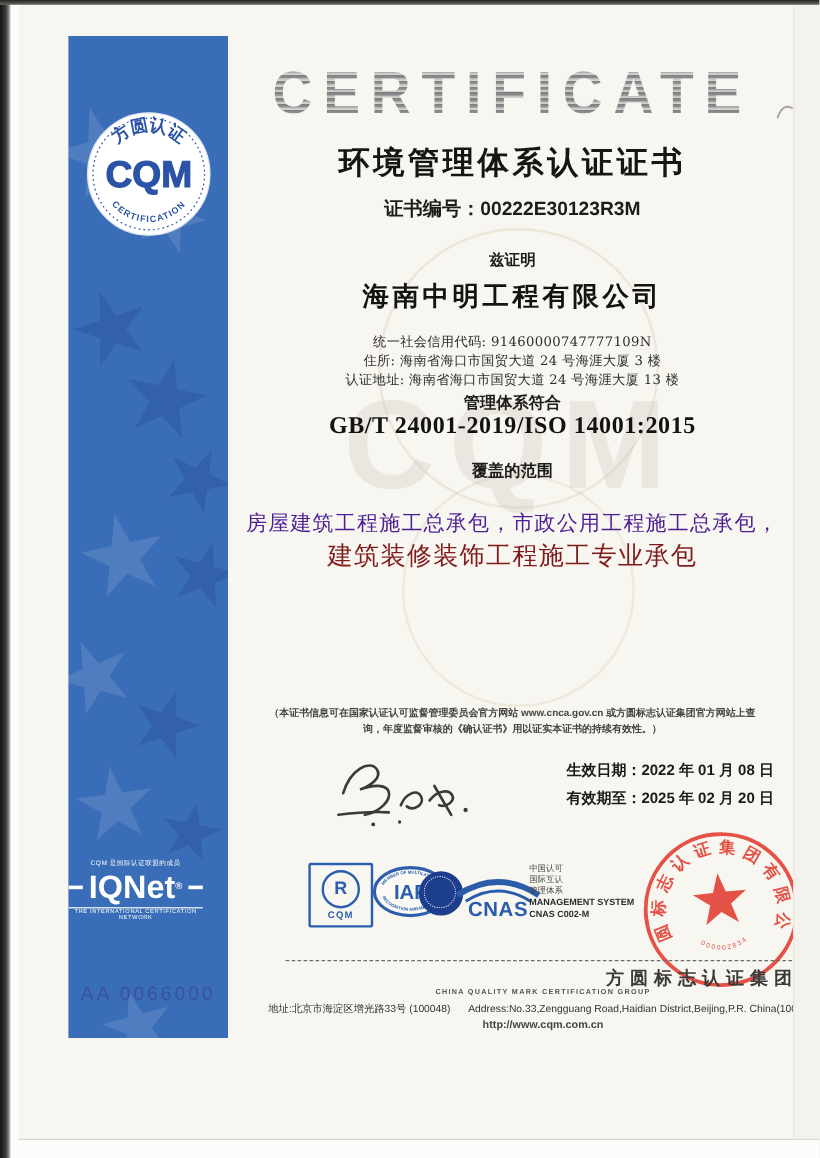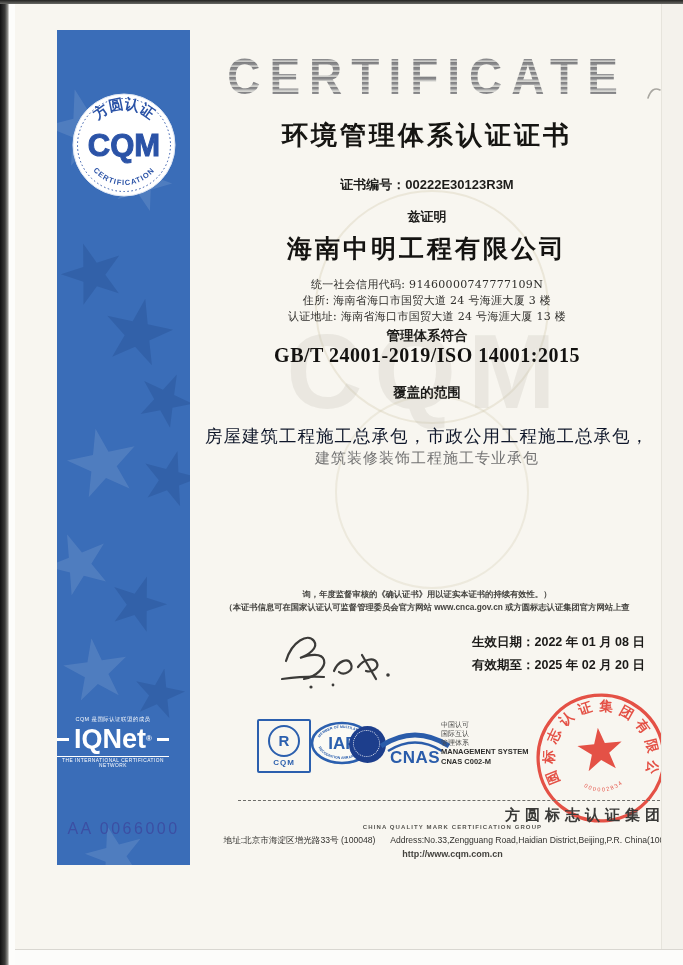--- a/index.html
+++ b/index.html
@@ -24,29 +24,29 @@
   .iqnet-name{font-size:27px;font-weight:700;letter-spacing:0;line-height:28px;}
   .iqnet-reg{font-size:8px;vertical-align:top;}
   .iqnet-tag{display:inline-block;border-top:1.5px solid #fff;padding-top:1.5px;font-size:4.8px;letter-spacing:.5px;margin-top:1px;}
   .serial{left:0;top:790px;width:133px;text-align:center;font-size:16px;letter-spacing:2.5px;color:#3c4aa0;opacity:.85;}
   
   .content-center{left:192px;width:470px;text-align:center;color:#1d1c1a;}
   .cert-word{top:50px;font-size:46px;font-weight:700;letter-spacing:9px;transform:scaleY(1.08);
     background:repeating-linear-gradient(180deg,#7e7e80 0px,#8d8d8f 2px,#c2c2c0 3px,#d6d6d2 4.5px);
     -webkit-background-clip:text;background-clip:text;color:transparent;}
   .title{top:118px;font-size:26px;font-weight:700;letter-spacing:3px;color:#161512;}
-  .certno{top:176px;font-size:13px;font-weight:700;}
+  .certno{top:164px;font-size:16px;font-weight:700;}
   .certify{top:208px;font-size:13px;font-weight:600;}
-  .company{top:232px;font-size:25px;font-weight:600;letter-spacing:3px;font-family:"DejaVu Serif","Liberation Serif",serif;color:#141311;}
+  .company{top:232px;font-size:22px;font-weight:600;letter-spacing:3px;font-family:"DejaVu Serif","Liberation Serif",serif;color:#141311;}
   .smallline{font-size:11px;font-family:"DejaVu Serif","Liberation Serif",serif;color:#2e2d2a;letter-spacing:.3px;}
   .conform{top:327px;font-size:13.5px;font-weight:700;}
   .standard{top:344px;font-size:20px;font-weight:700;font-family:"Liberation Serif","DejaVu Serif",serif;letter-spacing:.5px;color:#131210;}
   .scopehead{top:384px;font-size:13.5px;font-weight:700;text-align:center;}
-  .scope1{top:424px;font-size:17.5px;font-family:"DejaVu Serif","Liberation Serif",serif;color:#0f172a;letter-spacing:1px;}
-  .scope2{top:449px;font-size:15px;font-family:Liberation Sans, sans-serif;color:#737373;letter-spacing:1px;}
+  .scope1{top:424px;font-size:17.5px;font-family:"DejaVu Serif","Liberation Serif",serif;color:#4c1d95;letter-spacing:1px;}
+  .scope2{top:449px;font-size:21px;font-family:Liberation Sans, sans-serif;color:#7f1d1d;letter-spacing:1px;}
   .fineprint{top:588px;font-size:8.3px;font-weight:600;line-height:13px;color:#454440;}
   .dates{left:472px;top:631px;font-size:12.5px;font-weight:700;line-height:23px;color:#1b1a18;}
   
   .wm-circle1{left:315px;top:190px;width:230px;height:230px;border:2px solid rgba(205,196,165,.30);border-radius:50%;}
   .wm-cqm{left:192px;top:312px;width:470px;text-align:center;font-size:105px;font-weight:900;letter-spacing:12px;color:rgba(198,194,182,.28);}
   .wm-circle2{left:335px;top:395px;width:190px;height:190px;border:2px solid rgba(205,196,165,.26);border-radius:50%;}
   
   .rcqm{left:257px;top:719px;width:54px;height:54px;border:2.5px solid #2b5fae;border-radius:2px;box-sizing:border-box;text-align:center;}
   .rcqm-circle{width:28px;height:28px;border:2px solid #2b5fae;border-radius:50%;margin:4px auto 0;line-height:28px;font-size:15px;font-weight:700;color:#2b5fae;}
   .rcqm-label{font-size:8px;font-weight:700;letter-spacing:1px;color:#2b5fae;margin-top:1px;}
@@ -121,22 +121,22 @@
 <div class="abs content-center company">海南中明工程有限公司</div>
 <div class="abs content-center smallline" style="top:277px;">统一社会信用代码: 91460000747777109N</div>
 <div class="abs content-center smallline" style="top:293px;">住所: 海南省海口市国贸大道 24 号海涯大厦 3 楼</div>
 <div class="abs content-center smallline" style="top:309px;">认证地址: 海南省海口市国贸大道 24 号海涯大厦 13 楼</div>
 <div class="abs content-center conform">管理体系符合</div>
 <div class="abs content-center standard">GB/T 24001-2019/ISO 14001:2015</div>
 <div class="abs content-center scopehead">覆盖的范围</div>
 <div class="abs content-center scope1">房屋建筑工程施工总承包，市政公用工程施工总承包，</div>
 <div class="abs content-center scope2">建筑装修装饰工程施工专业承包</div>
 <div class="abs content-center fineprint">
+  <div>（本证书信息可在国家认证认可监督管理委员会官方网站 www.cnca.gov.cn 或方圆标志认证集团官方网站上查</div>
   <div>询，年度监督审核的《确认证书》用以证实本证书的持续有效性。）</div>
-  <div>（本证书信息可在国家认证认可监督管理委员会官方网站 www.cnca.gov.cn 或方圆标志认证集团官方网站上查</div>
 </div>
 
 <svg class="abs sig" width="130" height="66" viewBox="0 0 130 66">
   <g fill="none" stroke="#3b3a38" stroke-width="2.2" stroke-linecap="round">
     <path d="M8,34 C14,14 30,6 36,14 C41,21 30,28 22,31 C32,27 44,26 46,33 C48,40 38,50 26,52"></path>
     <path d="M4,52 C20,50 34,49 46,50"></path>
     <path d="M56,44 C60,34 70,30 73,37 C76,44 66,49 61,45"></path>
     <path d="M80,40 C86,32 96,30 99,36 C101,41 94,46 88,44"></path>
     <path d="M84,28 L98,52"></path>
   </g>

